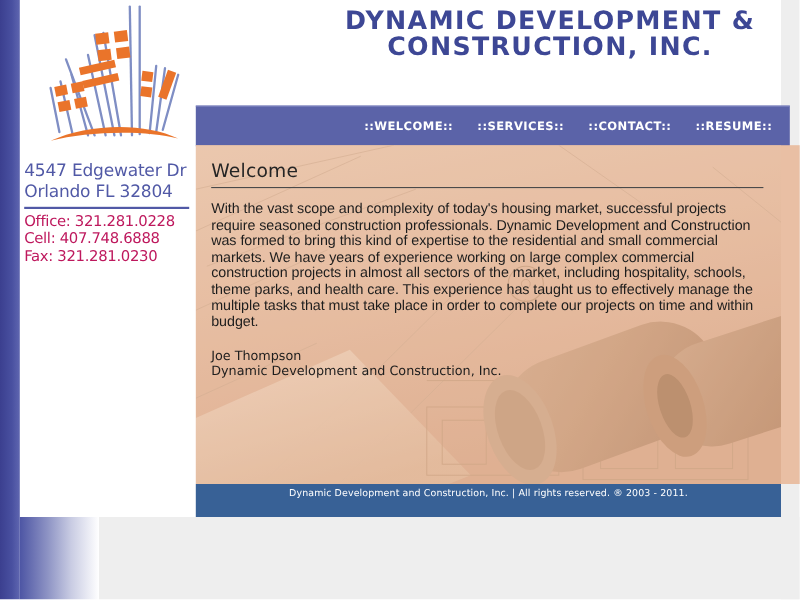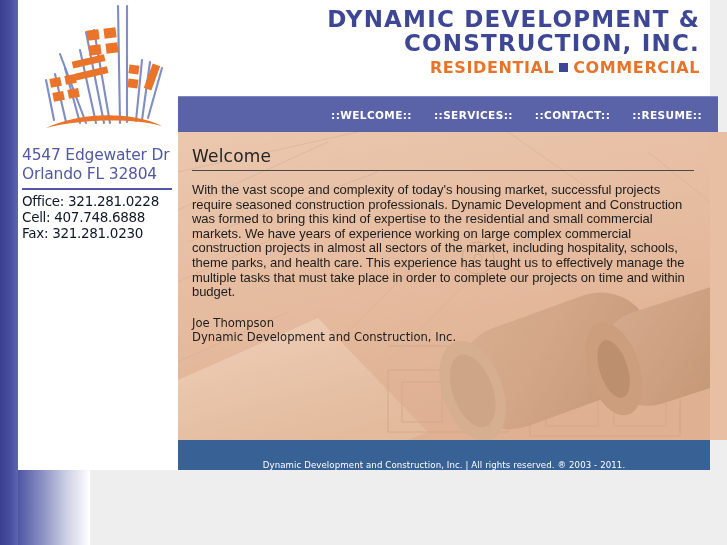--- a/index.html
+++ b/index.html
@@ -76,31 +76,31 @@
   .addr-rule {
     margin: 4px 2px 3px 0;
     height: 2px;
     background: #5159a6;
     width: 150px;
   }
   .phone-line {
     font-family: "DejaVu Sans", sans-serif;
     font-size: 13.5px;
     letter-spacing: -0.3px;
-    color: #0f172a;
+    color: #be185d;
     line-height: 16px;
     white-space: nowrap;
   }
 
   
   .wordmark {
     position: absolute;
     left: 300px; top: 8px;
     width: 400px; height: 86px;
-    text-align: right;
+    text-align: center;
   }
   .wm-l1, .wm-l2 {
     font-family: "DejaVu Sans", sans-serif;
     font-weight: bold;
     color: #3d4795;
     letter-spacing: 1.2px;
     line-height: 1.04;
     white-space: nowrap;
   }
   .wm-l1 { font-size: 23px; }
@@ -203,21 +203,21 @@
     left: 178px; top: 440px;
     width: 532px; height: 30px;
     background: #386196;
     text-align: center;
   }
   .foot-1 {
     font-family: "DejaVu Sans", sans-serif;
     font-size: 8.6px;
     color: #ffffff;
     letter-spacing: 0.1px;
-    padding-top: 20px;
+    padding-top: 4px;
     line-height: 11px;
   }
   .foot-2 {
     font-family: "DejaVu Sans", sans-serif;
     font-size: 8.2px;
     color: #9fb4cc;
     letter-spacing: 2.2px;
     line-height: 12px;
     cursor: pointer;
   }
@@ -279,21 +279,20 @@
     <div class="addr-rule"></div>
     <div class="phone-line">Office: 321.281.0228</div>
     <div class="phone-line">Cell: 407.748.6888</div>
     <div class="phone-line">Fax: 321.281.0230</div>
   </div>
 </div>
 
 <div class="wordmark">
   <div class="wm-l1">DYNAMIC DEVELOPMENT &amp;</div>
   <div class="wm-l2">CONSTRUCTION, INC.</div>
-  <div class="wm-l3"><span>RESIDENTIAL</span><span class="wm-sq"></span><span>COMMERCIAL</span></div>
 </div>
 
 <div class="navbar">
   <div class="navlist">
     <a class="navitem" href="#">::WELCOME::</a>
     <a class="navitem" href="#">::SERVICES::</a>
     <a class="navitem" href="#">::CONTACT::</a>
     <a class="navitem" href="#">::RESUME::</a>
   </div>
 </div>

